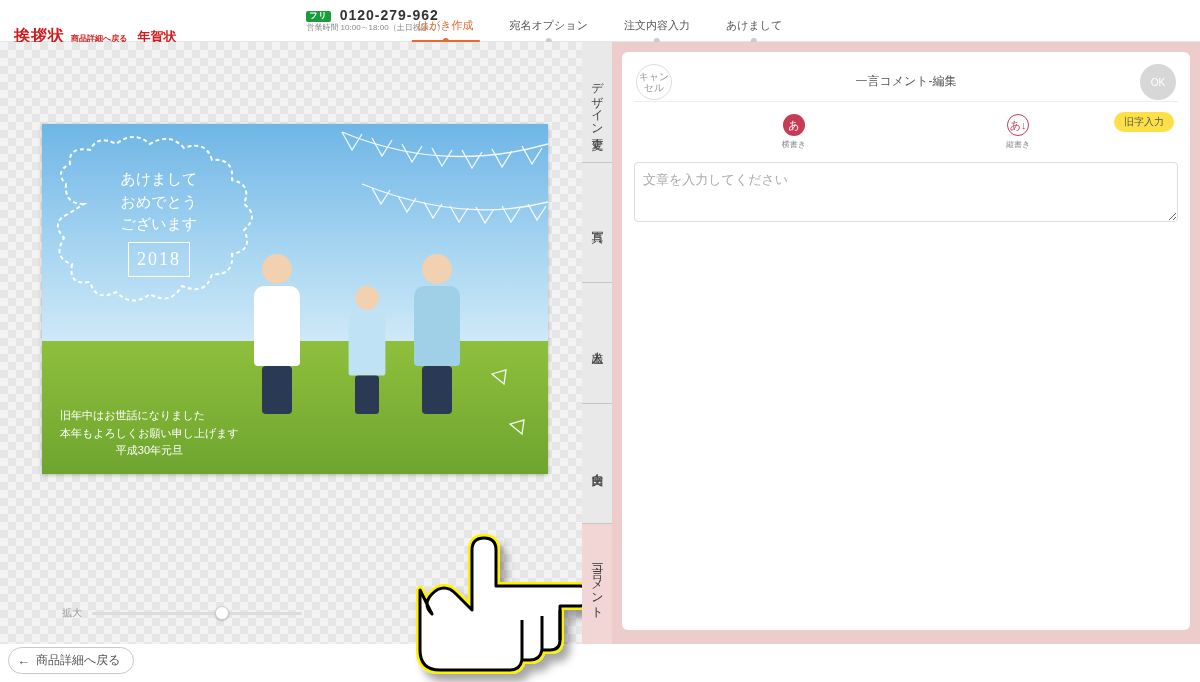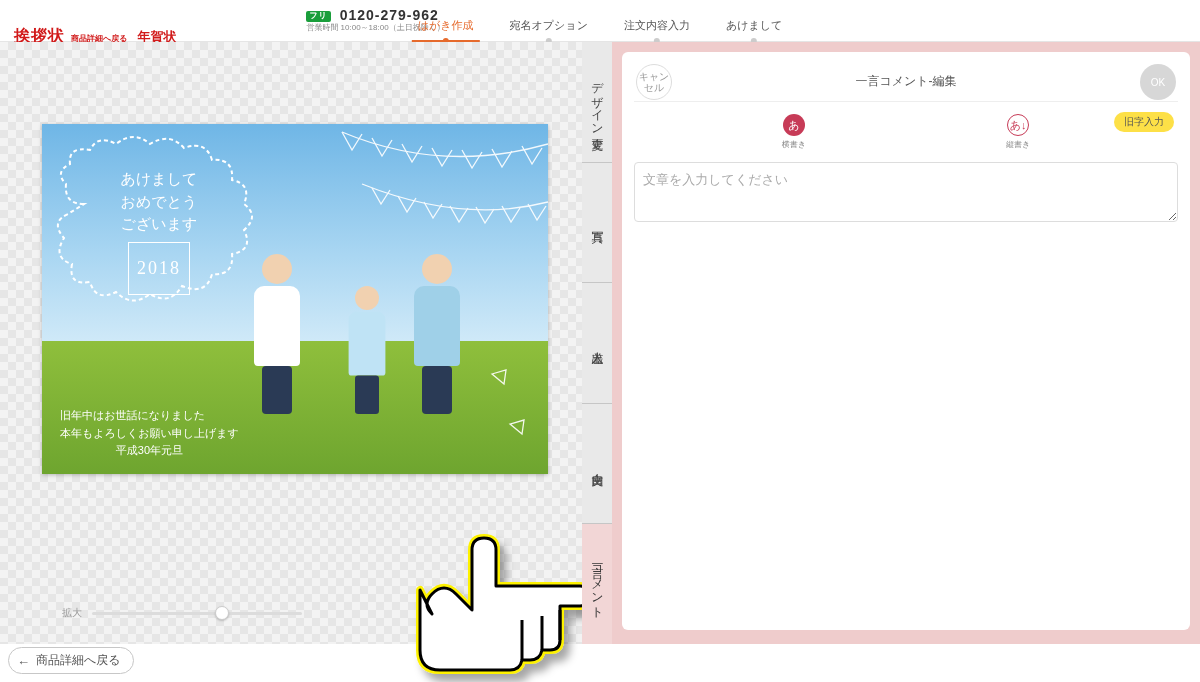--- a/index.html
+++ b/index.html
@@ -90,21 +90,21 @@
   .greeting-bubble {
     position:absolute; left:12px; top:10px; width:210px; height:180px;
     color:#fff; font-family: "Yu Mincho", serif;
     text-align:center;
   }
   .greeting-bubble .cloud {
     position:absolute; inset:0;
   }
   .greeting-bubble .txt { position:relative; padding-top:34px; line-height:1.5; font-size:15px;}
   .greeting-bubble .year {
-    display:inline-block; margin-top:6px; border:1.5px solid #fff; padding:12px 8px; font-size:18px; letter-spacing:2px;
+    display:inline-block; margin-top:6px; border:1.5px solid #fff; padding:3px 8px; font-size:18px; letter-spacing:2px;
   }
   .footer-greet {
     position:absolute; left:18px; bottom:14px;
     color:#fff; font-size:11px; line-height:1.6;
   }
   
   .person { position:absolute; bottom:60px; width:70px; height:160px; }
   .person .head { width:30px;height:30px;border-radius:50%;background:#f1d1b0;margin:0 auto; }
   .person .body { width:46px;height:80px;background:#fff;margin:2px auto 0;border-radius:10px 10px 4px 4px; }
   .person .legs { width:30px;height:48px;background:#2a3a55;margin:0 auto;border-radius:4px; }

